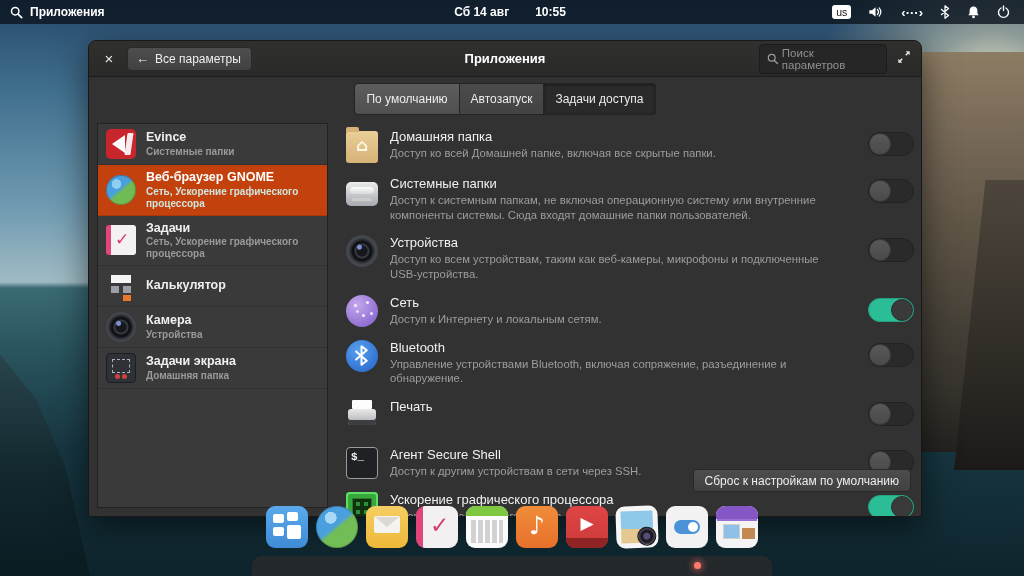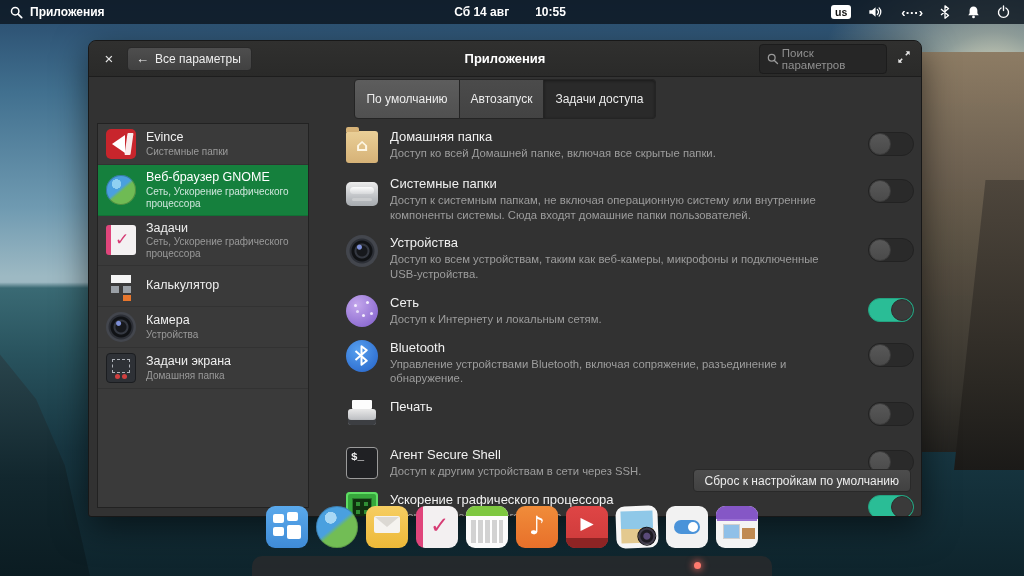--- a/index.html
+++ b/index.html
@@ -24,21 +24,21 @@
     background:linear-gradient(180deg,#2e4a52,#12272e 60%,#0b1c22);
     clip-path:polygon(0 10%,40% 28%,72% 55%,100% 100%,0 100%); }
 
   
   .topbar { position:absolute; top:0; left:0; width:100%; height:24px;
     background:rgba(12,22,32,.82); display:flex; align-items:center; color:#fff;
     font-size:12px; font-weight:bold; z-index:50; }
   .tb-left { display:flex; align-items:center; gap:7px; padding-left:10px; flex:1; }
   .tb-center { display:flex; gap:26px; }
   .tb-right { flex:1; display:flex; justify-content:flex-end; align-items:center; gap:17px; padding-right:14px; }
-  .kbd-badge { background:#fff; color:#111; font-size:10.5px; font-weight:bold; border-radius:3px; padding:1px 4px; }
+  .kbd-badge { background:#fff; color:#111; font-size:10.5px; font-weight:normal; border-radius:3px; padding:1px 4px; }
   .tb-ico svg { display:block; }
   .net-glyph { font-size:13px; letter-spacing:0; font-weight:bold; }
 
   
   .window { position:absolute; left:88px; top:40px; width:834px; height:477px;
     background:#323232; border-radius:8px 8px 3px 3px; border:1px solid #181818;
     box-shadow:0 10px 34px rgba(0,0,0,.55); z-index:40; overflow:hidden; }
   .headerbar { height:36px; background:linear-gradient(#30302f,#2a2a29); border-bottom:1px solid #1d1d1d;
     display:flex; align-items:center; position:relative; padding:0 10px; }
   .close-btn { color:#e8e8e8; font-size:15px; width:20px; text-align:center; cursor:default; }
@@ -47,34 +47,34 @@
     color:#eee; font-size:12px; padding:0 10px 0 8px; }
   .back-arrow { font-size:13px; font-weight:bold; }
   .win-title { position:absolute; left:0; right:0; text-align:center; color:#fff; font-size:13px; font-weight:bold; pointer-events:none; }
   .search-entry { margin-left:auto; width:128px; height:30px; background:#262626; border:1px solid #1c1c1c;
     border-radius:4px; display:flex; align-items:center; gap:3px; padding:0 7px; color:#909090; font-size:11.5px; z-index:2; }
   .expand-btn { margin-left:10px; z-index:2; color:#e8e8e8; }
 
   
   .tabbar { height:44px; display:flex; justify-content:center; align-items:center; background:#323232; }
   .tabs { display:flex; }
-  .tab { height:40px; padding:0 11px; font-size:12px; color:#ececec; border:1px solid #242424;
+  .tab { height:32px; padding:0 11px; font-size:12px; color:#ececec; border:1px solid #242424;
     display:flex; align-items:center; font-family:inherit; }
   .tab:first-child { border-radius:4px 0 0 4px; }
   .tab:last-child { border-radius:0 4px 4px 0; }
   .tab:nth-child(1) { background:linear-gradient(#5d5d5d,#505050); }
   .tab:nth-child(2) { background:linear-gradient(#4b4b4b,#434343); border-left:none; }
   .tab.active { background:#2a2a2a; box-shadow:inset 0 1px 3px rgba(0,0,0,.4); border-left:none; }
 
   
   .content { position:absolute; top:80px; left:0; right:0; bottom:0; }
-  .applist { position:absolute; left:8px; top:2px; width:212px; height:385px;
-    background:#3a3a3a; border:1px solid #222; }
+  .applist { position:absolute; left:8px; top:2px; width:231px; height:385px;
+    background:#3a3a3a; border:1px solid #222;font-weight:bold; }
   .app-item { display:flex; align-items:center; gap:10px; padding:5px 8px; min-height:36px; border-bottom:1px solid rgba(0,0,0,.12); }
-  .app-item.selected { background:#15803d;align-items:center; }
+  .app-item.selected { background:#c2410c;align-items:center; }
   .app-name { font-size:12.5px; color:#efefef; line-height:1.25; }
   .app-sub { font-size:10px; color:#9a9a9a; line-height:1.2; }
   .app-item.selected .app-name { color:#fff; }
   .app-item.selected .app-sub { color:#cfe6dc; }
 
   .perms { position:absolute; left:249px; top:2px; width:576px; }
   .perm-row { display:flex; align-items:flex-start; gap:12px; padding:6px 0 7px 8px; }
   .perm-text { flex:1; padding-right:12px; }
   .perm-title { font-size:13px; color:#f1f1f1; margin-bottom:2px; }
   .perm-desc { font-size:11.3px; color:#9d9d9d; line-height:1.3; max-width:470px; }

